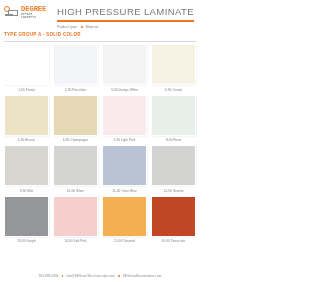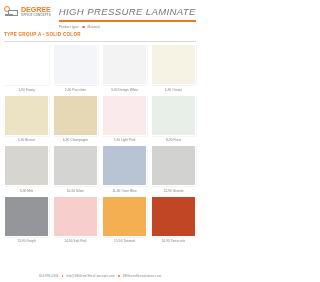--- a/index.html
+++ b/index.html
@@ -21,22 +21,23 @@
     position: relative;
     height: 30px;
     display: flex;
     align-items: flex-start;
   }
   .logo-block {
     width: 68px;
     padding: 6px 0 0 4px;
     box-sizing: border-box;
     display: flex;
-    align-items: flex-end;
+    align-items: flex-start;
     gap: 2px;
+    font-family: Liberation Mono, monospace;
   }
   .logo-mark {
     width: 15px;
     height: 11px;
     position: relative;
     flex: 0 0 auto;
   }
   .logo-mark .lm-a {
     position: absolute;
     left: 0; top: 0;
@@ -79,21 +80,20 @@
     flex: 1;
     padding: 7px 6px 0 8px;
     box-sizing: border-box;
   }
   .doc-title {
     font-size: 9.6px;
     letter-spacing: 0.35px;
     color: #77787b;
     line-height: 1;
     white-space: nowrap;
-    font-style: italic;
   }
   .title-rule {
     height: 2.6px;
     background: #ee7623;
     margin-top: 3px;
     width: 100%;
   }
   .meta-row {
     margin-top: 2.5px;
     display: flex;

